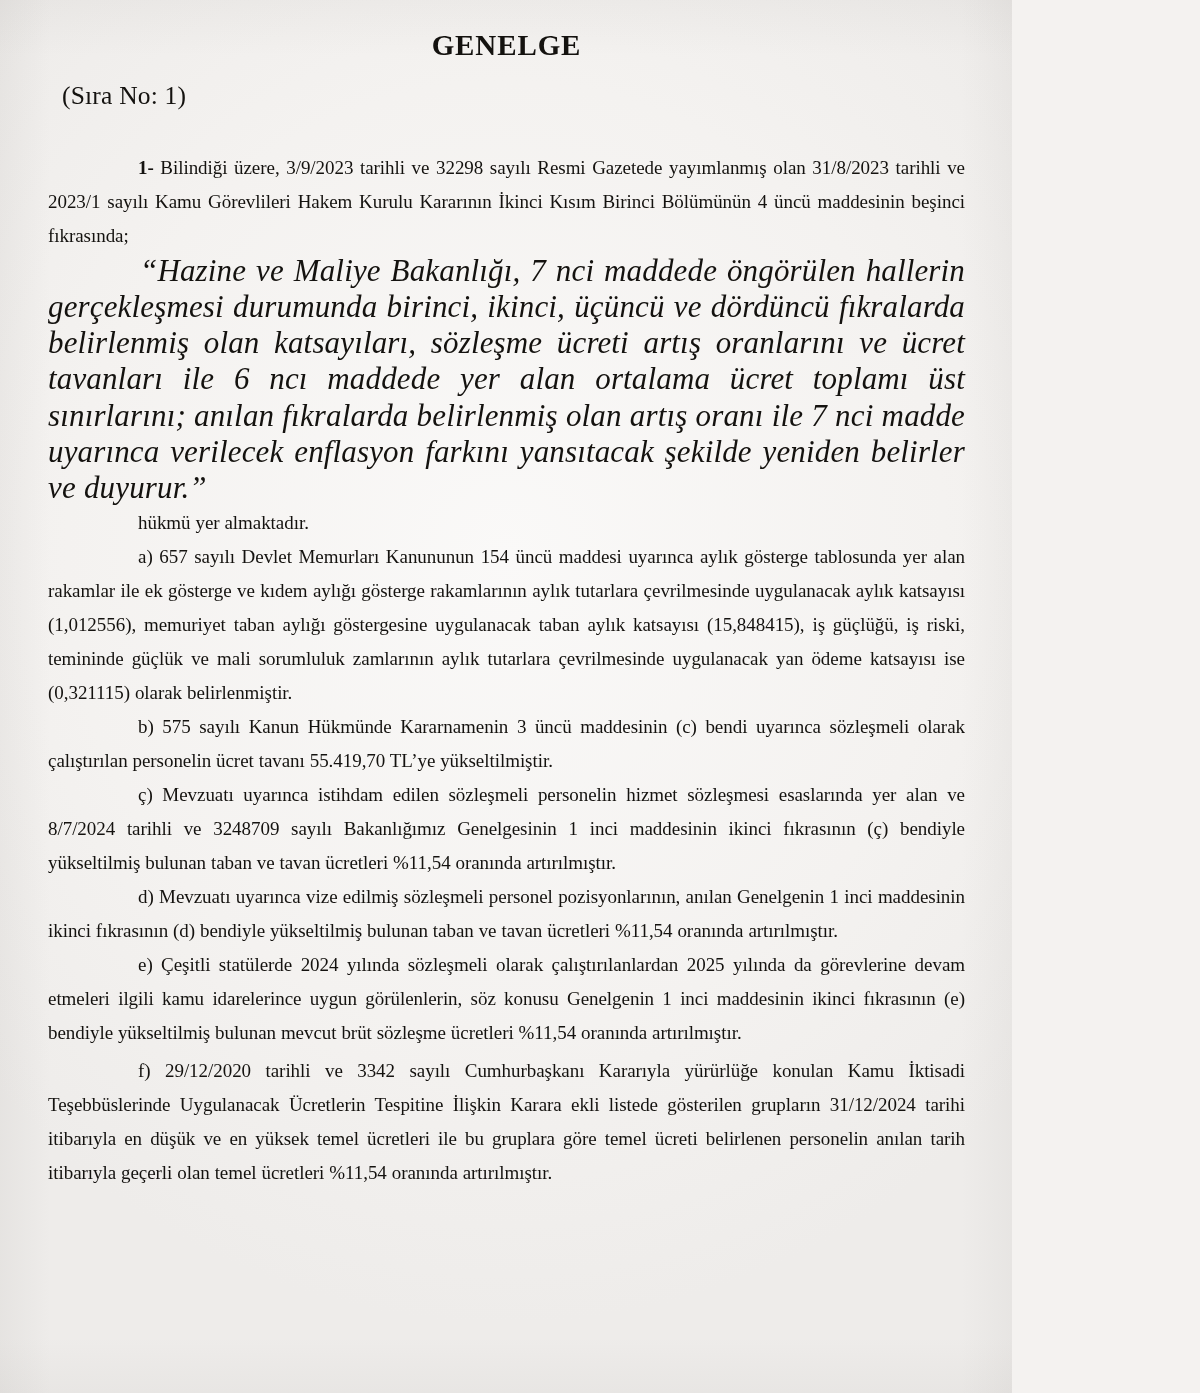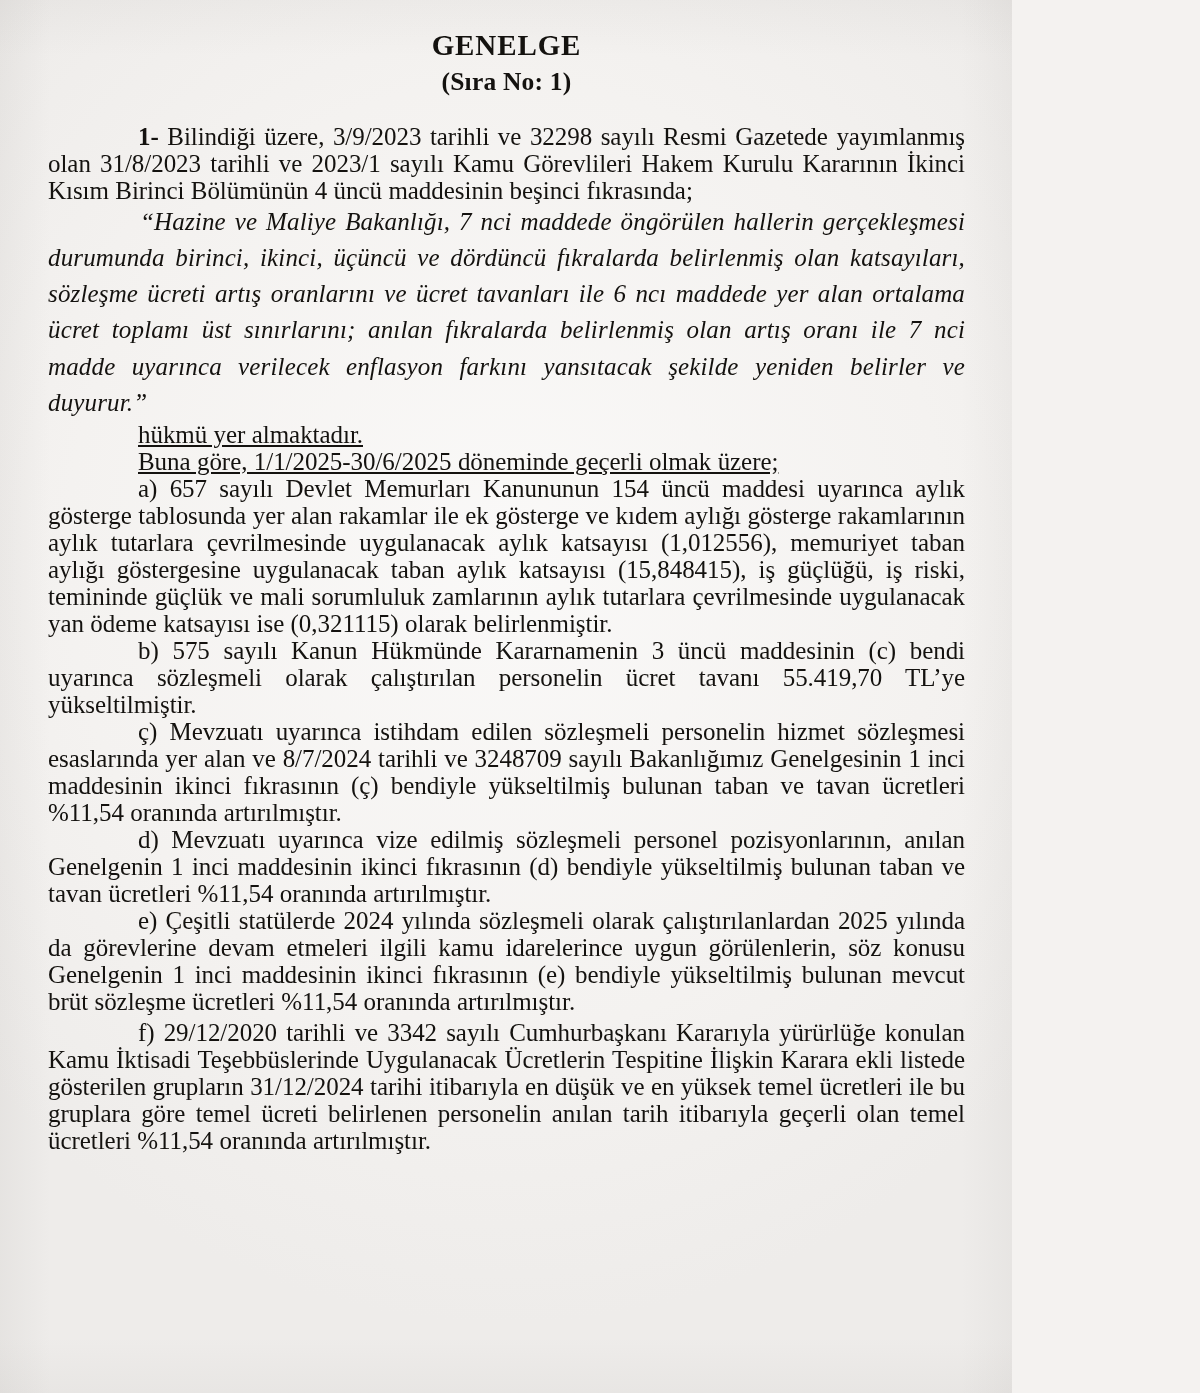--- a/index.html
+++ b/index.html
@@ -50,62 +50,61 @@
     text-align: center;
     font-weight: bold;
     font-size: 29px;
     letter-spacing: 0.9px;
     margin: 0;
     padding-top: 29px;
     line-height: 1.12;
   }
 
   .doc-subtitle {
-    text-align: center;
-    font-weight: bold;
+    text-align: left;
+    font-weight: normal;
     font-size: 25.5px;
     letter-spacing: 0.2px;
-    margin: 0;
+    margin: 14px;
     padding-top: 6px;
     line-height: 1.15;
   }
 
   
   .body-block {
     padding-top: 26px;
   }
 
   p.para {
     margin: 0;
     text-align: justify;
     text-justify: inter-word;
-    font-size: 25px;
-    line-height: 27px;
+    font-size: 19px;
+    line-height: 34px;
     text-indent: 90px;
     letter-spacing: -0.05px;
     word-spacing: 0.2px;
     -webkit-hyphens: none;
     hyphens: none;
   }
 
   p.para .lead {
     font-weight: bold;
   }
 
   
   p.para.flush {
     text-indent: 90px;
-    text-decoration: underline;
   }
 
   
   p.para.quote {
     font-style: italic;
     text-indent: 92px;
-    font-size: 25px;
+    font-size: 31px;
     line-height: 36.2px;
     letter-spacing: 0.15px;
   }
 
   
   p.para.gap-before {
     margin-top: 4px;
   }
 </style>
 </head>
@@ -119,21 +118,20 @@
     <h2 class="doc-subtitle">(Sıra No: 1)</h2>
 
     <div class="body-block">
 
       <p class="para"><span class="lead">1-</span><span> Bilindiği üzere, 3/9/2023 tarihli ve 32298 sayılı Resmi Gazetede yayımlanmış olan 31/8/2023 tarihli ve 2023/1 sayılı Kamu Görevlileri Hakem Kurulu Kararının İkinci Kısım Birinci Bölümünün 4 üncü maddesinin beşinci fıkrasında;</span></p>
 
       <p class="para quote">“Hazine ve Maliye Bakanlığı, 7 nci maddede öngörülen hallerin gerçekleşmesi durumunda birinci, ikinci, üçüncü ve dördüncü fıkralarda belirlenmiş olan katsayıları, sözleşme ücreti artış oranlarını ve ücret tavanları ile 6 ncı maddede yer alan ortalama ücret toplamı üst sınırlarını; anılan fıkralarda belirlenmiş olan artış oranı ile 7 nci madde uyarınca verilecek enflasyon farkını yansıtacak şekilde yeniden belirler ve duyurur.”</p>
 
       <p class="para flush">hükmü yer almaktadır.</p>
 
-      <p class="para flush">Buna göre, 1/1/2025-30/6/2025 döneminde geçerli olmak üzere;</p>
 
       <p class="para">a) 657 sayılı Devlet Memurları Kanununun 154 üncü maddesi uyarınca aylık gösterge tablosunda yer alan rakamlar ile ek gösterge ve kıdem aylığı gösterge rakamlarının aylık tutarlara çevrilmesinde uygulanacak aylık katsayısı (1,012556), memuriyet taban aylığı göstergesine uygulanacak taban aylık katsayısı (15,848415), iş güçlüğü, iş riski, temininde güçlük ve mali sorumluluk zamlarının aylık tutarlara çevrilmesinde uygulanacak yan ödeme katsayısı ise (0,321115) olarak belirlenmiştir.</p>
 
       <p class="para">b) 575 sayılı Kanun Hükmünde Kararnamenin 3 üncü maddesinin (c) bendi uyarınca sözleşmeli olarak çalıştırılan personelin ücret tavanı 55.419,70 TL’ye yükseltilmiştir.</p>
 
 
       <p class="para">ç) Mevzuatı uyarınca istihdam edilen sözleşmeli personelin hizmet sözleşmesi esaslarında yer alan ve 8/7/2024 tarihli ve 3248709 sayılı Bakanlığımız Genelgesinin 1 inci maddesinin ikinci fıkrasının (ç) bendiyle yükseltilmiş bulunan taban ve tavan ücretleri %11,54 oranında artırılmıştır.</p>
 
       <p class="para">d) Mevzuatı uyarınca vize edilmiş sözleşmeli personel pozisyonlarının, anılan Genelgenin 1 inci maddesinin ikinci fıkrasının (d) bendiyle yükseltilmiş bulunan taban ve tavan ücretleri %11,54 oranında artırılmıştır.</p>
 

